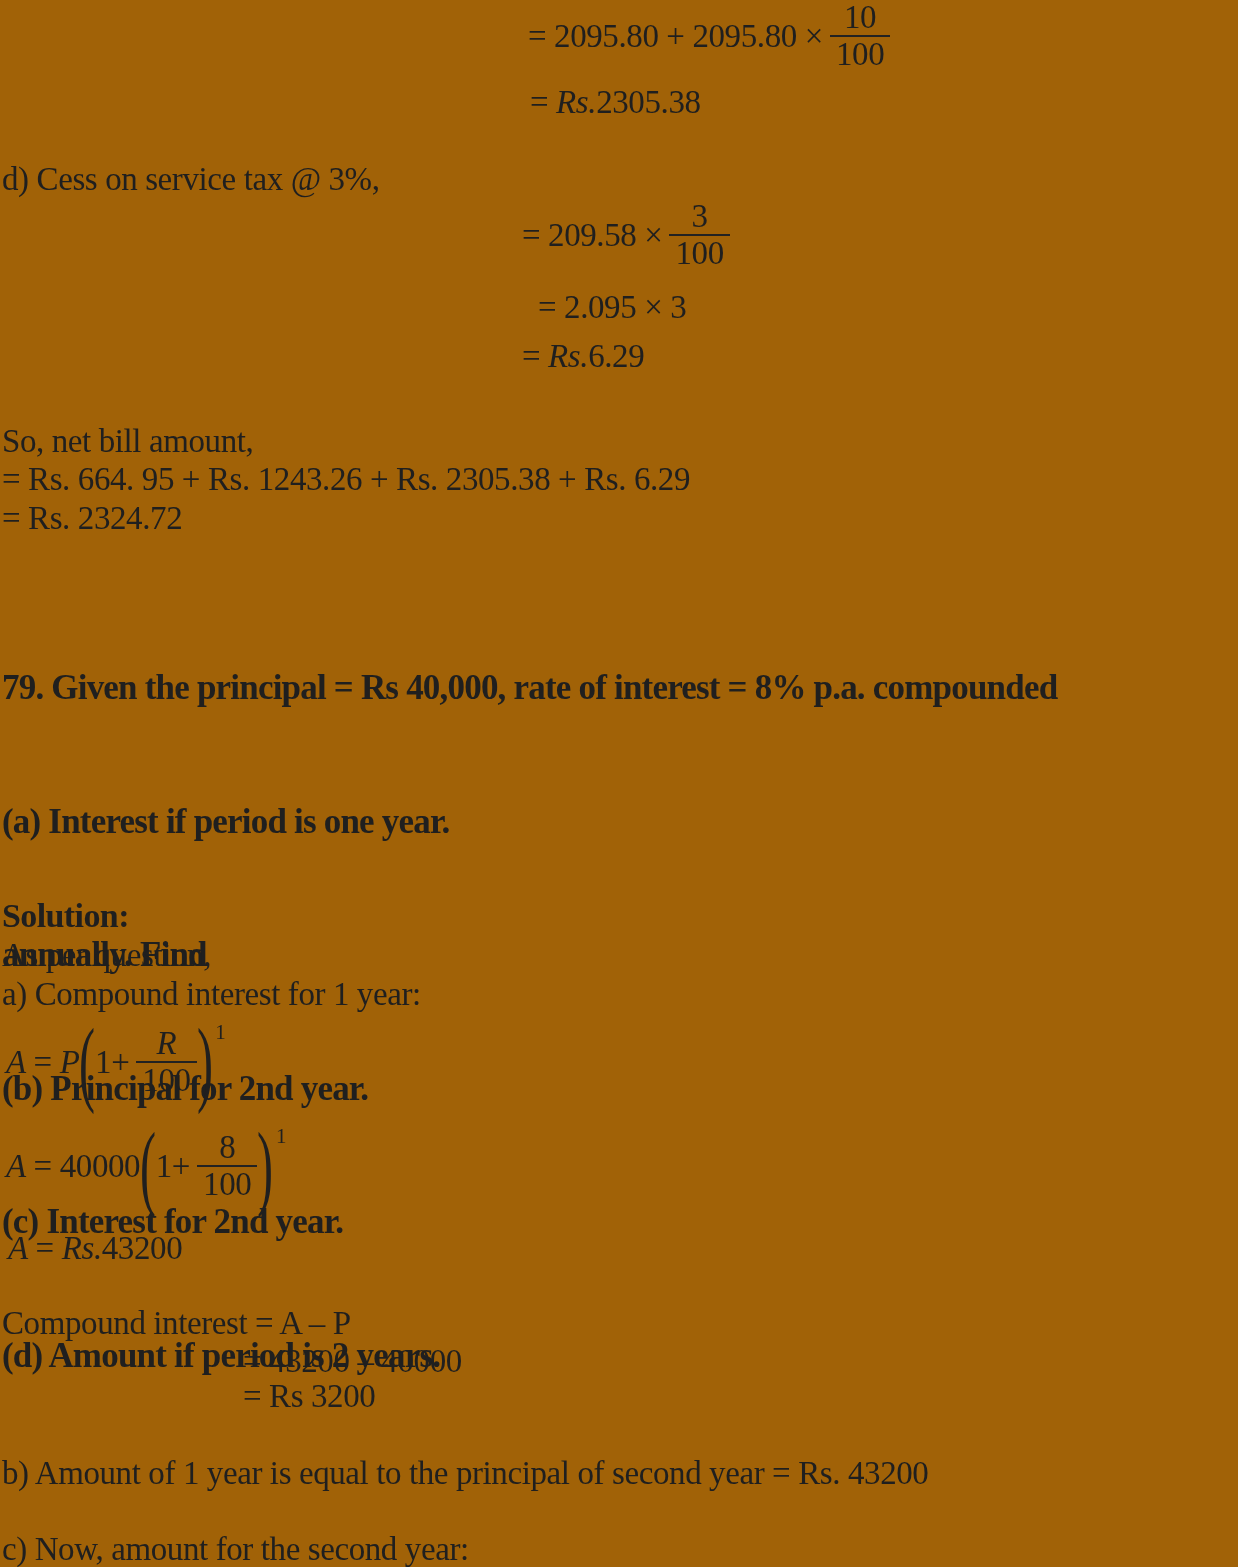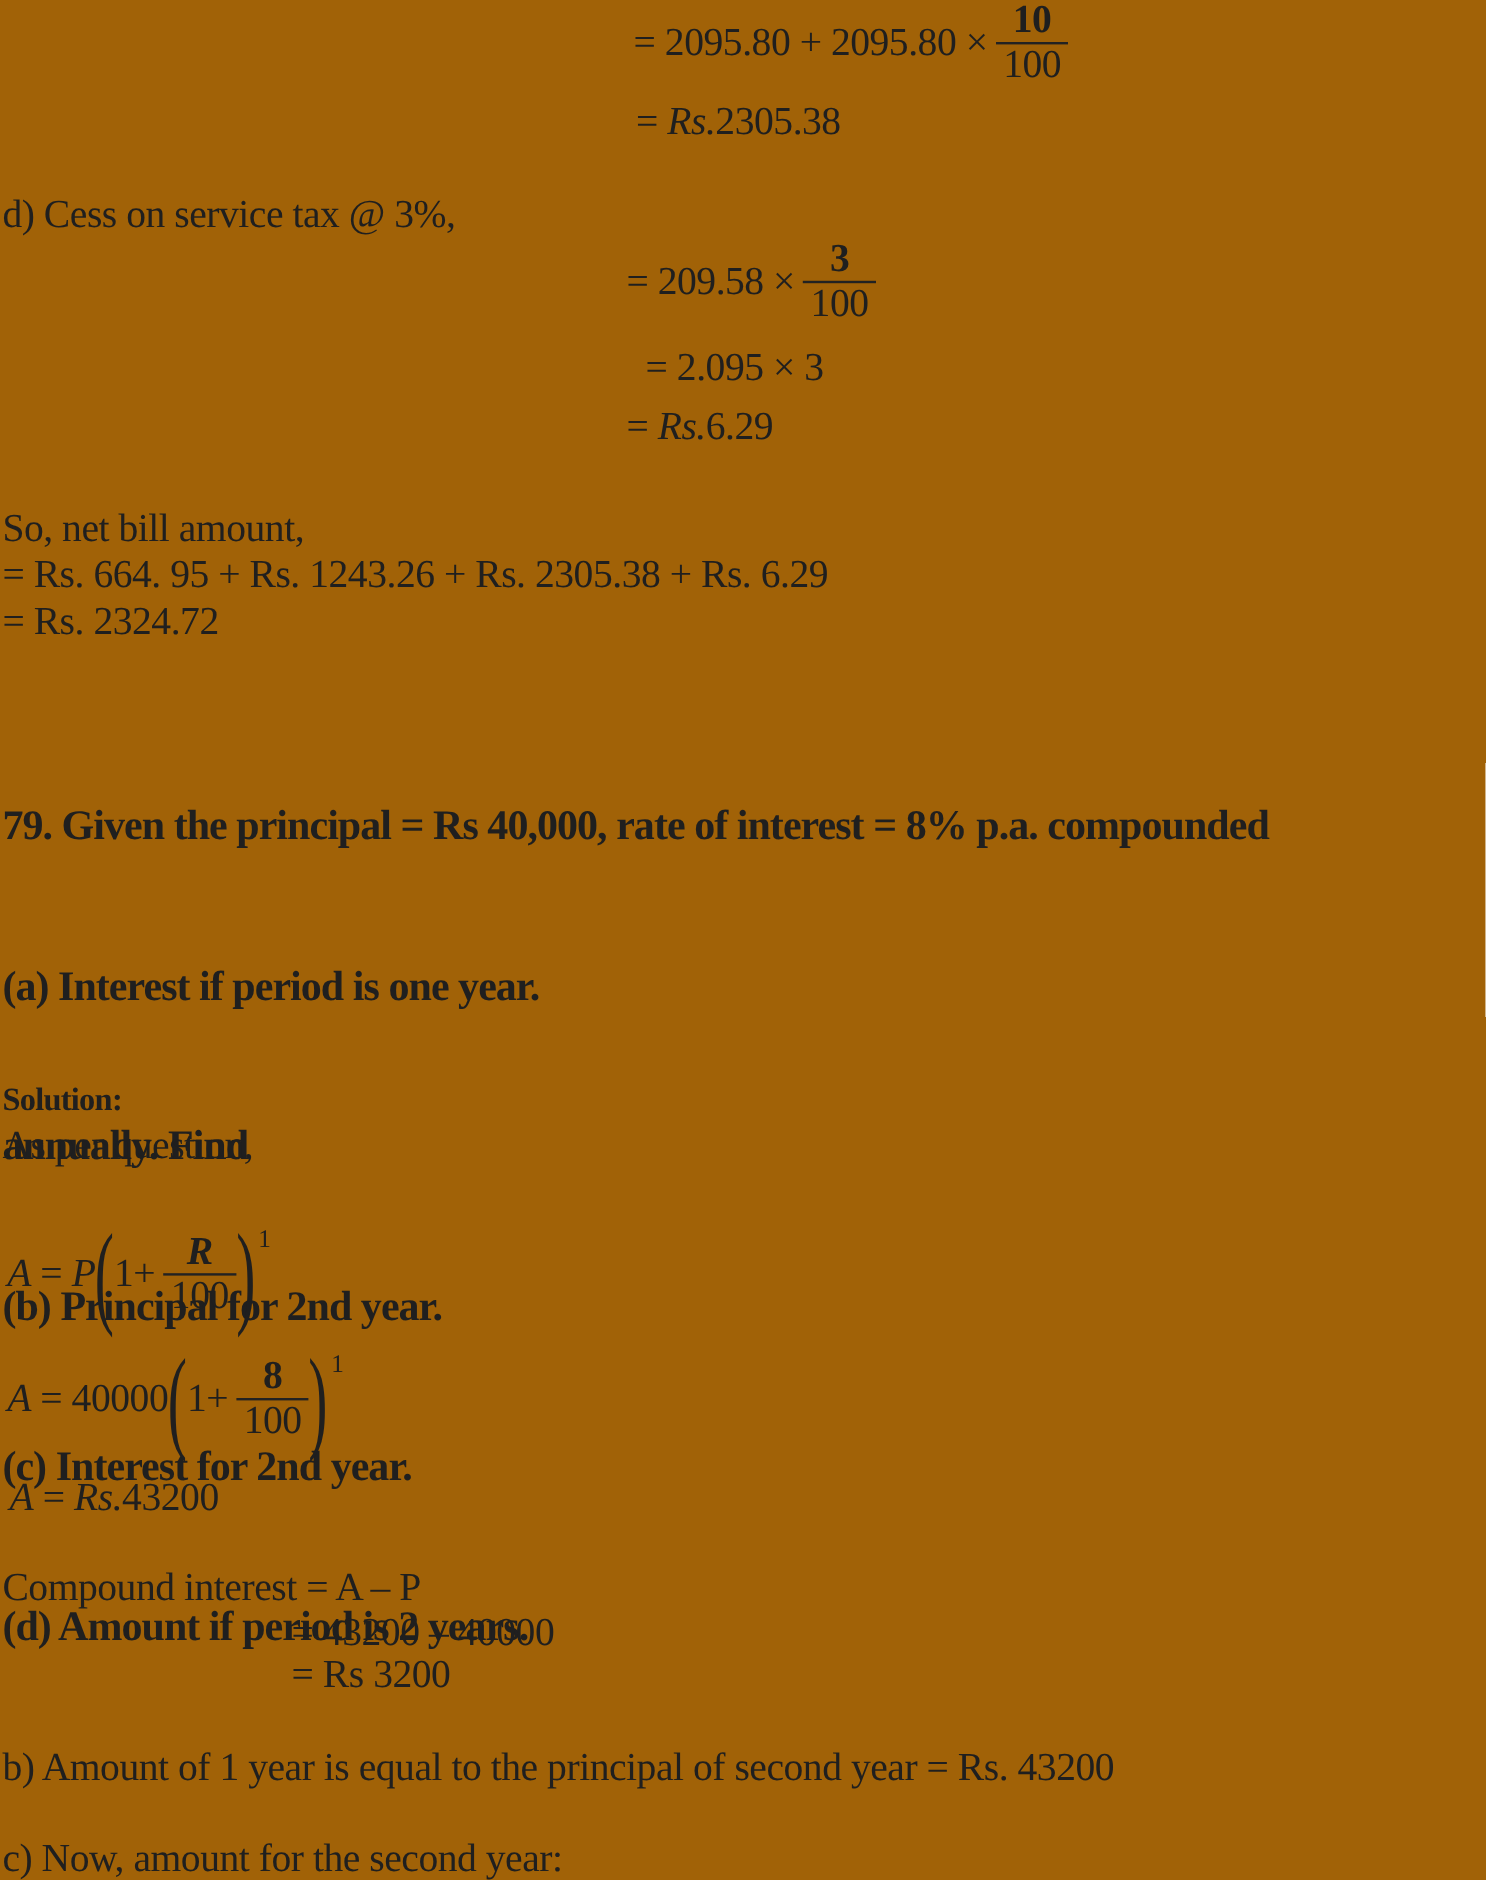--- a/index.html
+++ b/index.html
@@ -27,35 +27,35 @@
     letter-spacing: -0.4px;
     white-space: pre;
   }
   .frac {
     display: inline-flex;
     flex-direction: column;
     align-items: center;
     text-align: center;
     margin-left: 7px;
   }
-  .frac .num { line-height: 31px; padding: 0 6px 2px; font-weight: bold; }
+  .frac .num { line-height: 31px; padding: 0 6px 2px; }
   .frac .den { border-top: 2.5px solid #222; line-height: 31px; padding: 2px 6px 0; }
   .it { font-style: italic; }
   .boldblock {
     position: absolute;
     font-weight: bold;
     font-size: 35px;
     line-height: 44.5px;
     letter-spacing: -0.8px;
     white-space: pre;
   }
   .boldline {
     position: absolute;
     font-weight: bold;
-    font-size: 27px;
+    font-size: 34px;
     line-height: 40px;
     letter-spacing: -0.6px;
     white-space: pre;
   }
   .paren {
     display: inline-block;
     font-size: 96px;
     line-height: 80px;
     font-weight: 400;
     transform: scaleX(0.5);
@@ -113,20 +113,21 @@
     <div>79. Given the principal = Rs 40,000, rate of interest = 8% p.a. compounded</div>
     <div>(a) Interest if period is one year.</div>
     <div>annually. Find</div>
     <div>(b) Principal for 2nd year.</div>
     <div>(c) Interest for 2nd year.</div>
     <div>(d) Amount if period is 2 years.</div>
   </div>
 
   <div class="boldline" style="left:2px; top:896px;">Solution:</div>
   <div class="line" style="left:2px; top:936px;">As per question,</div>
+  <div class="line" style="left:2px; top:975px;">a) Compound interest for 1 year:</div>
 
   <div class="eq" style="left:6px; top:1022px;">
     <span class="it">A</span>
     <span> = </span>
     <span class="it">P</span>
     <span class="paren">(</span>
     <span>1+</span>
     <span class="frac">
       <span class="num it">R</span>
       <span class="den">100</span>

